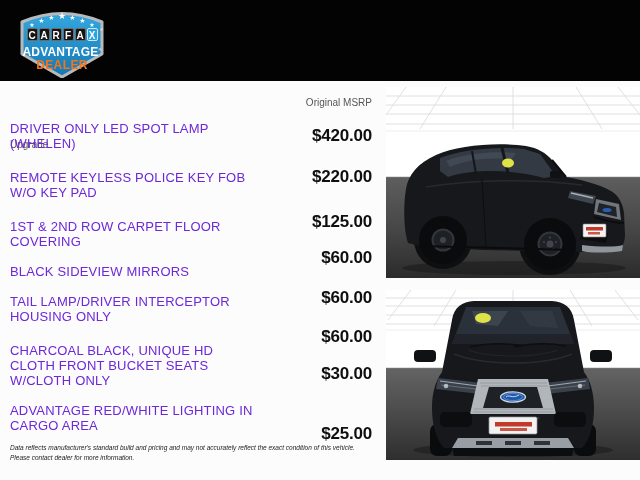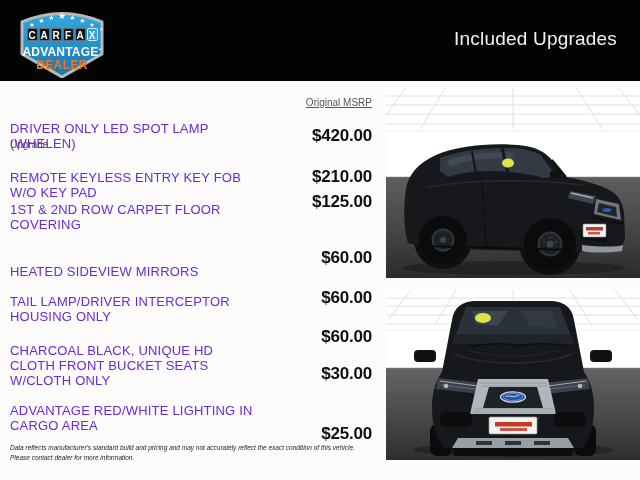--- a/index.html
+++ b/index.html
@@ -25,31 +25,31 @@
     box-sizing:border-box;
   }
   .cletter.xbox{background:#2aa4dd;border-color:#cfe7f5;}
   .breg{position:absolute;top:19px;right:3px;color:#fff;font-size:4px;}
   .adv-line{position:absolute;top:37px;left:0;width:88px;color:#fff;font-weight:700;font-size:12px;letter-spacing:.2px;}
   .adv-line sup{font-size:4px;}
   .dealer-line{position:absolute;top:50px;left:0;width:88px;color:#f97316;font-weight:700;font-size:12px;letter-spacing:.4px;}
   .star{fill:#ffffff;font-family:"DejaVu Sans",sans-serif;}
   
   .thead-upgrade{position:absolute;left:10px;top:97px;font-size:10px;color:#565656;margin-top:42px;}
-  .thead-msrp{position:absolute;right:268px;top:97px;font-size:10px;color:#565656;text-decoration:underline;}
+  .thead-msrp{position:absolute;right:268px;top:97px;font-size:10px;color:#565656;}
   .label{
     position:absolute;left:10px;width:285px;font-size:13px;line-height:15px;
     color:#6d28d9;letter-spacing:.2px;white-space:pre-line;
   }
-  .l0{top:121px}.l1{top:170px}.l2{top:202px}.l3{top:264px}.l4{top:294px}.l5{top:343px}.l6{top:403px}
+  .l0{top:121px}.l1{top:170px}.l2{top:219px}.l3{top:264px}.l4{top:294px}.l5{top:343px}.l6{top:403px}
   .price{
     position:absolute;right:268px;font-size:17px;font-weight:700;color:#0f0f0f;
     letter-spacing:-.2px;text-align:center;
   }
-  .p0{top:126px}.p1{top:167px}.p2{top:192px}.p3{top:248px}.p4{top:288px}.p5{top:327px}.p6{top:364px}.p7{top:424px}
+  .p0{top:126px}.p1{top:167px}.p2{top:212px}.p3{top:248px}.p4{top:288px}.p5{top:327px}.p6{top:364px}.p7{top:424px}
   .disclaimer{
     position:absolute;left:10px;top:443px;width:377px;margin:0;
     font-size:6.5px;line-height:9.5px;font-style:italic;color:#1c1c1c;white-space:pre-line;
   }
   
   .photo{position:absolute;left:386px;margin:0;padding:0;background:#fff;}
   .photo-top{top:87px;width:254px;height:191px;}
   .photo-bottom{top:290px;width:254px;height:170px;}
   .photo svg{display:block;}
 </style>
@@ -83,44 +83,43 @@
           <span class="cletter">R</span>
           <span class="cletter">F</span>
           <span class="cletter">A</span>
           <span class="cletter xbox">X</span>
         </div>
         <span class="breg">®</span>
         <div class="adv-line"><span>ADVANTAGE</span><sup>®</sup></div>
         <div class="dealer-line">DEALER</div>
       </div>
     </div>
-    <h1 class="title">Included Upgrades</h1>
   </header>
 
   <main>
     <div class="thead-upgrade">Upgrade</div>
     <div class="thead-msrp">Original MSRP</div>
 
     <div class="label l0">DRIVER ONLY LED SPOT LAMP
 (WHELEN)</div>
-    <div class="label l1">REMOTE KEYLESS ENTRY KEY FOB
+    <div class="label l1">REMOTE KEYLESS POLICE KEY FOB
 W/O KEY PAD</div>
     <div class="label l2">1ST &amp; 2ND ROW CARPET FLOOR
 COVERING</div>
-    <div class="label l3">HEATED SIDEVIEW MIRRORS</div>
+    <div class="label l3">BLACK SIDEVIEW MIRRORS</div>
     <div class="label l4">TAIL LAMP/DRIVER INTERCEPTOR
 HOUSING ONLY</div>
     <div class="label l5">CHARCOAL BLACK, UNIQUE HD
 CLOTH FRONT BUCKET SEATS
 W/CLOTH ONLY</div>
     <div class="label l6">ADVANTAGE RED/WHITE LIGHTING IN
 CARGO AREA</div>
 
     <div class="price p0">$420.00</div>
-    <div class="price p1">$210.00</div>
+    <div class="price p1">$220.00</div>
     <div class="price p2">$125.00</div>
     <div class="price p3">$60.00</div>
     <div class="price p4">$60.00</div>
     <div class="price p5">$60.00</div>
     <div class="price p6">$30.00</div>
     <div class="price p7">$25.00</div>
 
     <p class="disclaimer">Data reflects manufacturer's standard build and pricing and may not accurately reflect the exact condition of this vehicle.
 Please contact dealer for more information.</p>
 

